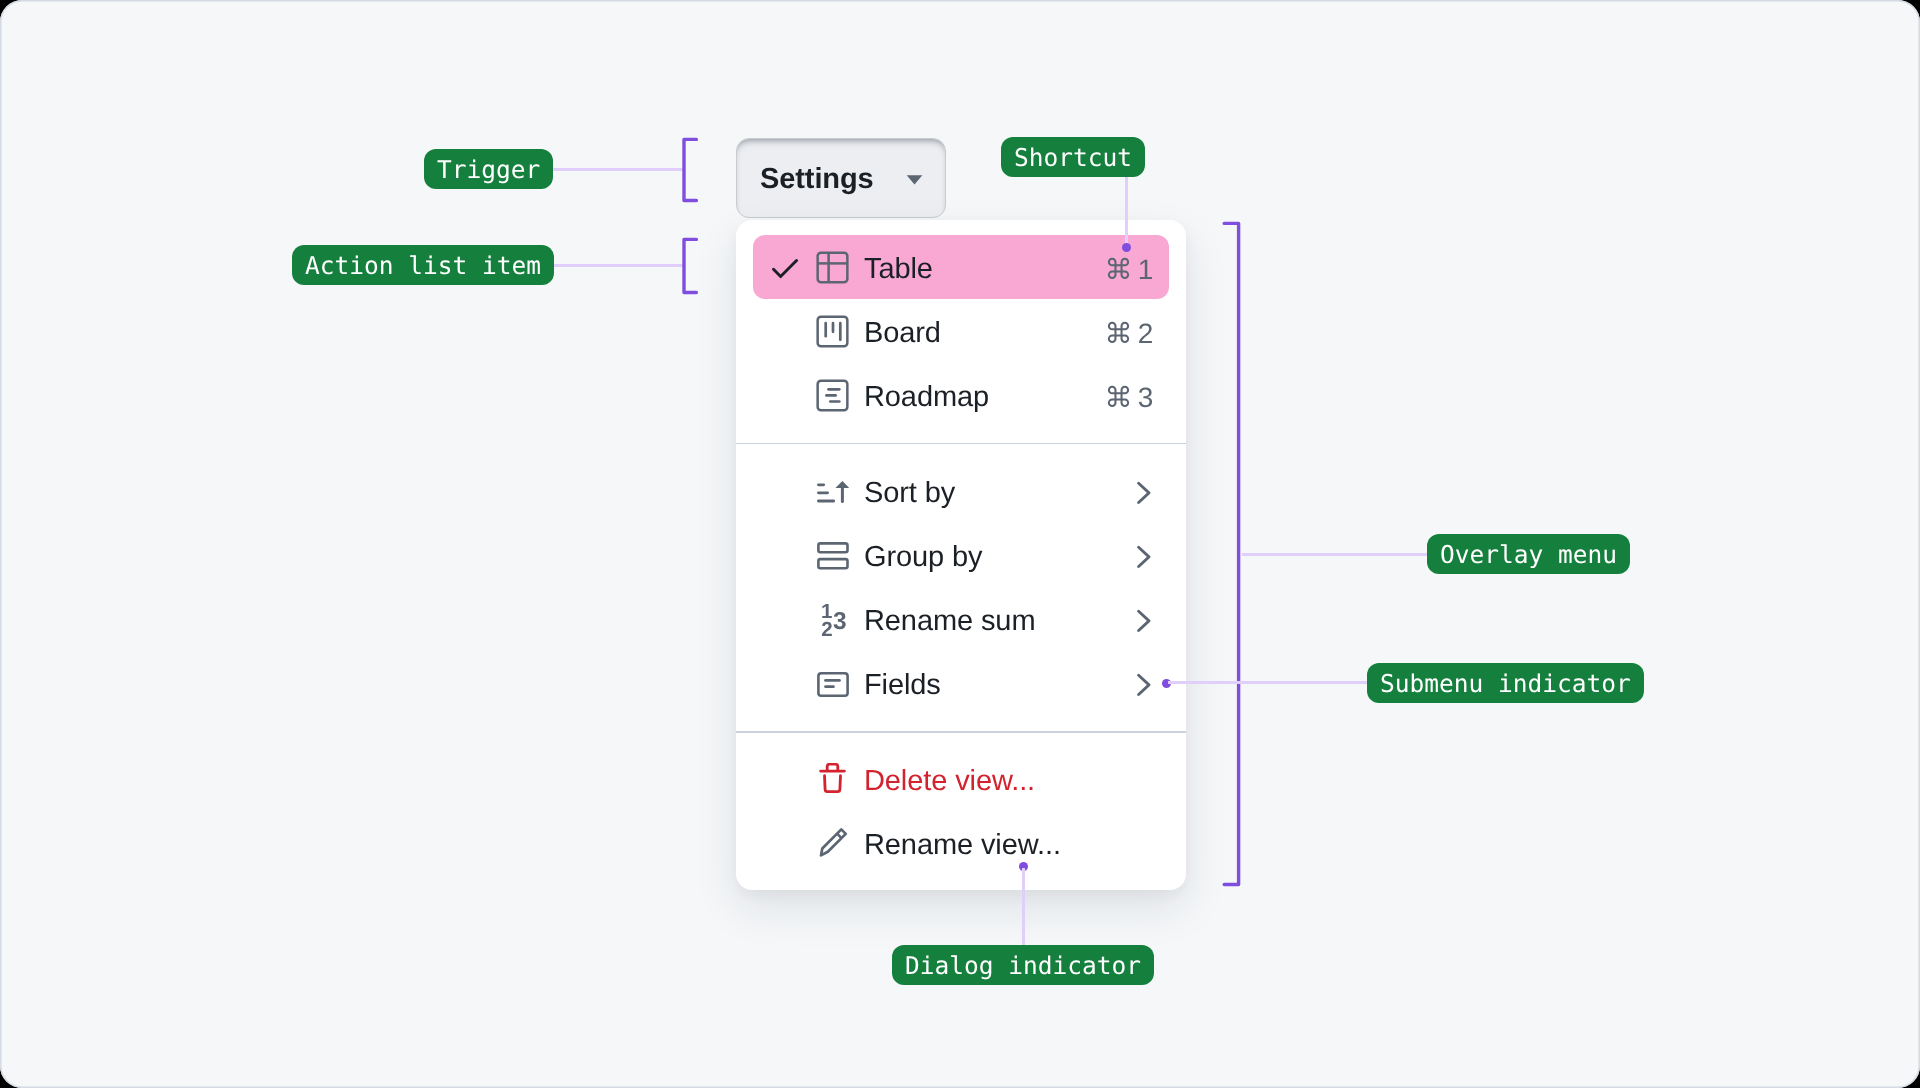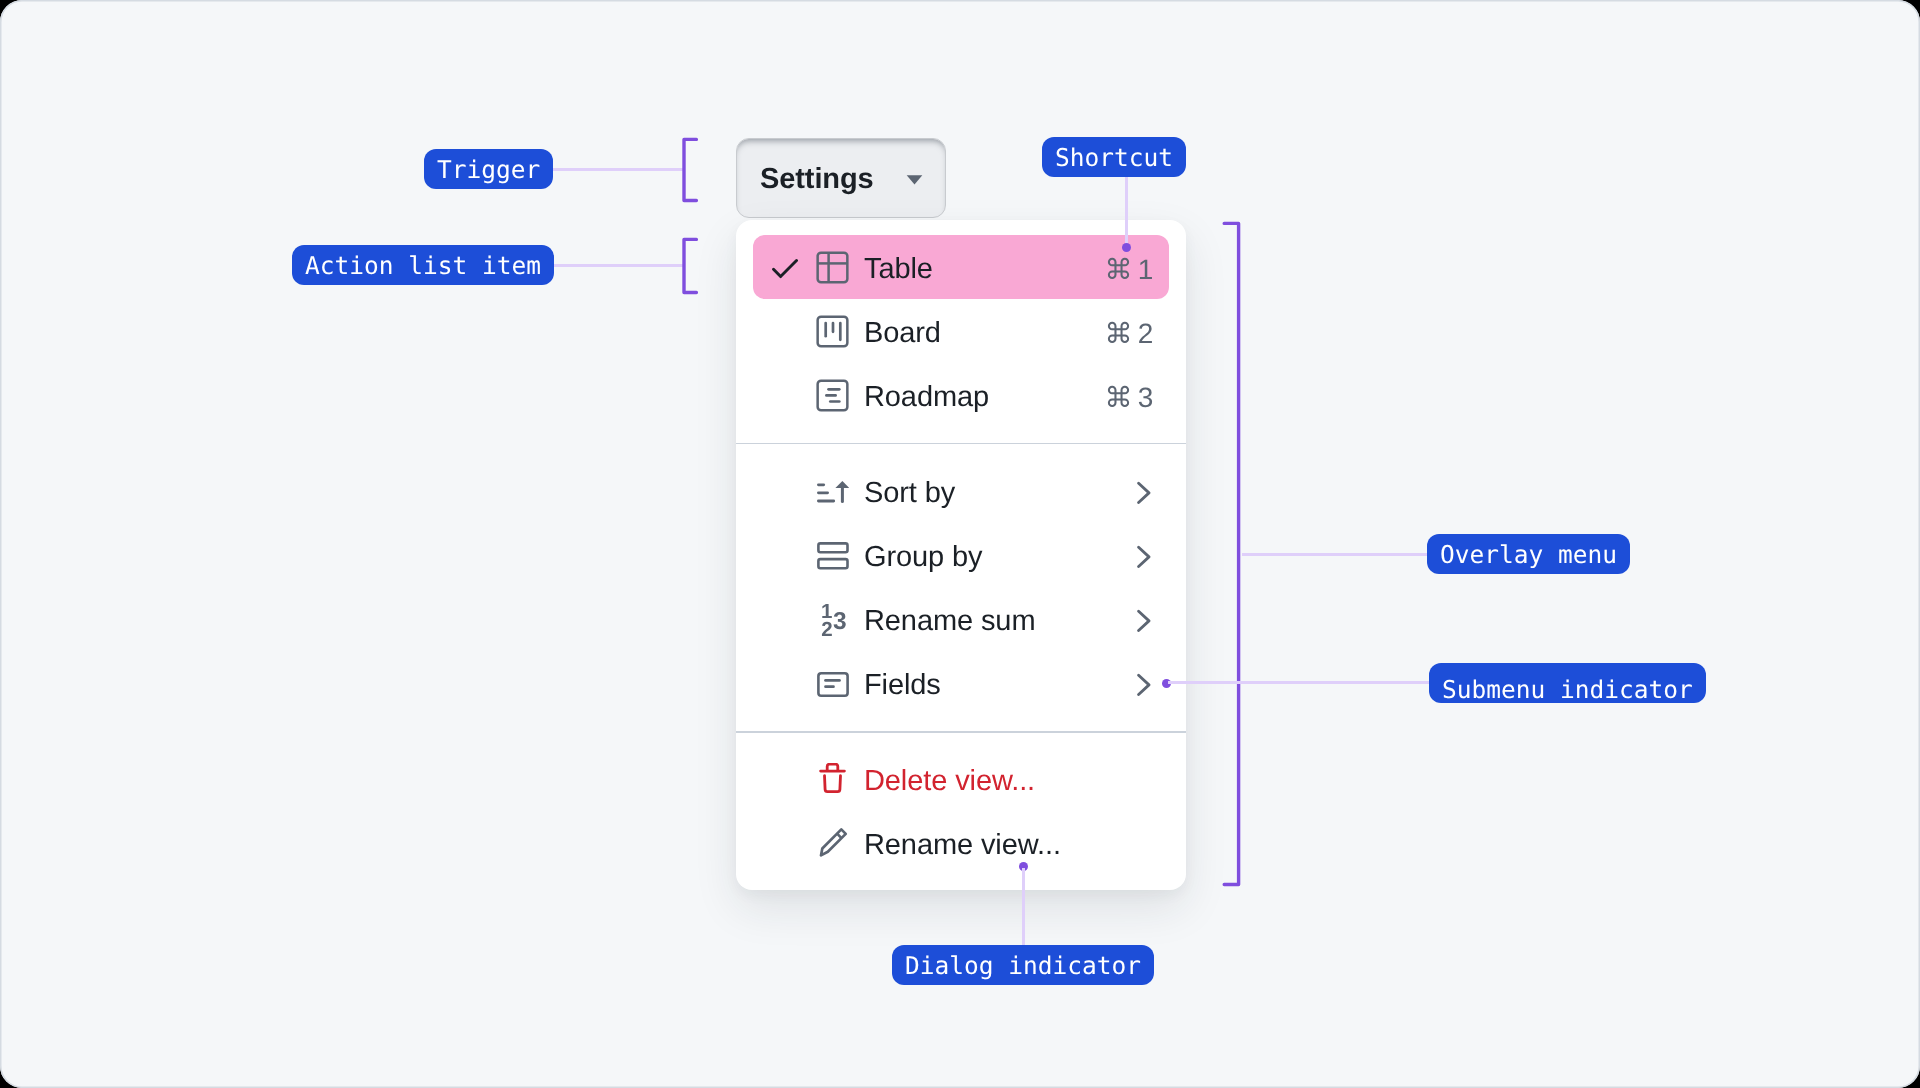--- a/index.html
+++ b/index.html
@@ -39,21 +39,21 @@
   .ico { width:33px; height:33px; margin-right:15px; display:flex; align-items:center; flex:none; }
   .label { font-size:29px; color:#1B2026; letter-spacing:-0.1px; position:relative; top:2px; }
   .label.danger { color:#D2232F; }
   .sc { margin-left:auto; display:flex; align-items:center;
         font-size:28px; color:#5C6572; letter-spacing:-0.3px; word-spacing:-2px; position:relative; top:2px; margin-right:-2px; }
   .chev { margin-left:auto; display:flex; align-items:center; }
 
   
   .badge {
     position:absolute; display:flex; align-items:center;
-    background:#1d4ed8; color:#fff; border-radius:12px;
+    background:#15803d; color:#fff; border-radius:12px;
     font-family:"DejaVu Sans Mono", monospace; font-size:24.5px;
     height:40px; white-space:nowrap; padding:0 13px;
   }
   .badge span { position:relative; top:0.5px; }
   .conn { position:absolute; background:#DFCFFA; }
   .conn.h { height:3px; }
   .conn.v { width:3px; }
   .dot { position:absolute; width:9px; height:9px; border-radius:50%; background:#7F4EDE; }
   .brk { position:absolute; overflow:visible; }
 </style>
@@ -227,35 +227,35 @@
   <div class="conn h" style="left:551px;top:264px;width:133px;"></div>
   <svg class="brk" width="20" height="64" viewBox="0 0 20 64" style="left:680px;top:234px;" fill="none">
     <path d="M16.4 5.4 H4 V58.5 H16.4" stroke="#7F4EDE" stroke-width="3.4" stroke-linecap="round" stroke-linejoin="round"></path>
   </svg>
   <div class="badge" style="left:292px;top:245px;">
     <span>Action list item</span>
   </div>
 
   <div class="conn v" style="left:1124.5px;top:177px;height:67px;"></div>
   <div class="dot" style="left:1121.7px;top:243.3px;"></div>
-  <div class="badge" style="left:1042px;top:137px;justify-content:center;">
+  <div class="badge" style="left:1001px;top:137px;justify-content:center;">
     <span>Shortcut</span>
   </div>
 
   <svg class="brk" width="22" height="672" viewBox="0 0 22 672" style="left:1220px;top:218px;" fill="none">
     <path d="M4.2 5.4 H18.6 V666.5 H4.2" stroke="#7F4EDE" stroke-width="3.4" stroke-linecap="round" stroke-linejoin="round"></path>
   </svg>
   <div class="conn h" style="left:1242px;top:552.5px;width:186px;"></div>
   <div class="badge" style="left:1427px;top:534px;">
     <span>Overlay menu</span>
   </div>
 
   <div class="dot" style="left:1161.8px;top:678.5px;"></div>
   <div class="conn h" style="left:1168px;top:681.3px;width:261px;"></div>
-  <div class="badge" style="left:1429px;top:663px;align-items:flex-end;">
+  <div class="badge" style="left:1367px;top:663px;">
     <span>Submenu indicator</span>
   </div>
 
   <div class="dot" style="left:1018.6px;top:861.6px;"></div>
   <div class="conn v" style="left:1022.3px;top:868px;height:78px;"></div>
   <div class="badge" style="left:892px;top:945px;">
     <span>Dialog indicator</span>
   </div>
 
 </div>

